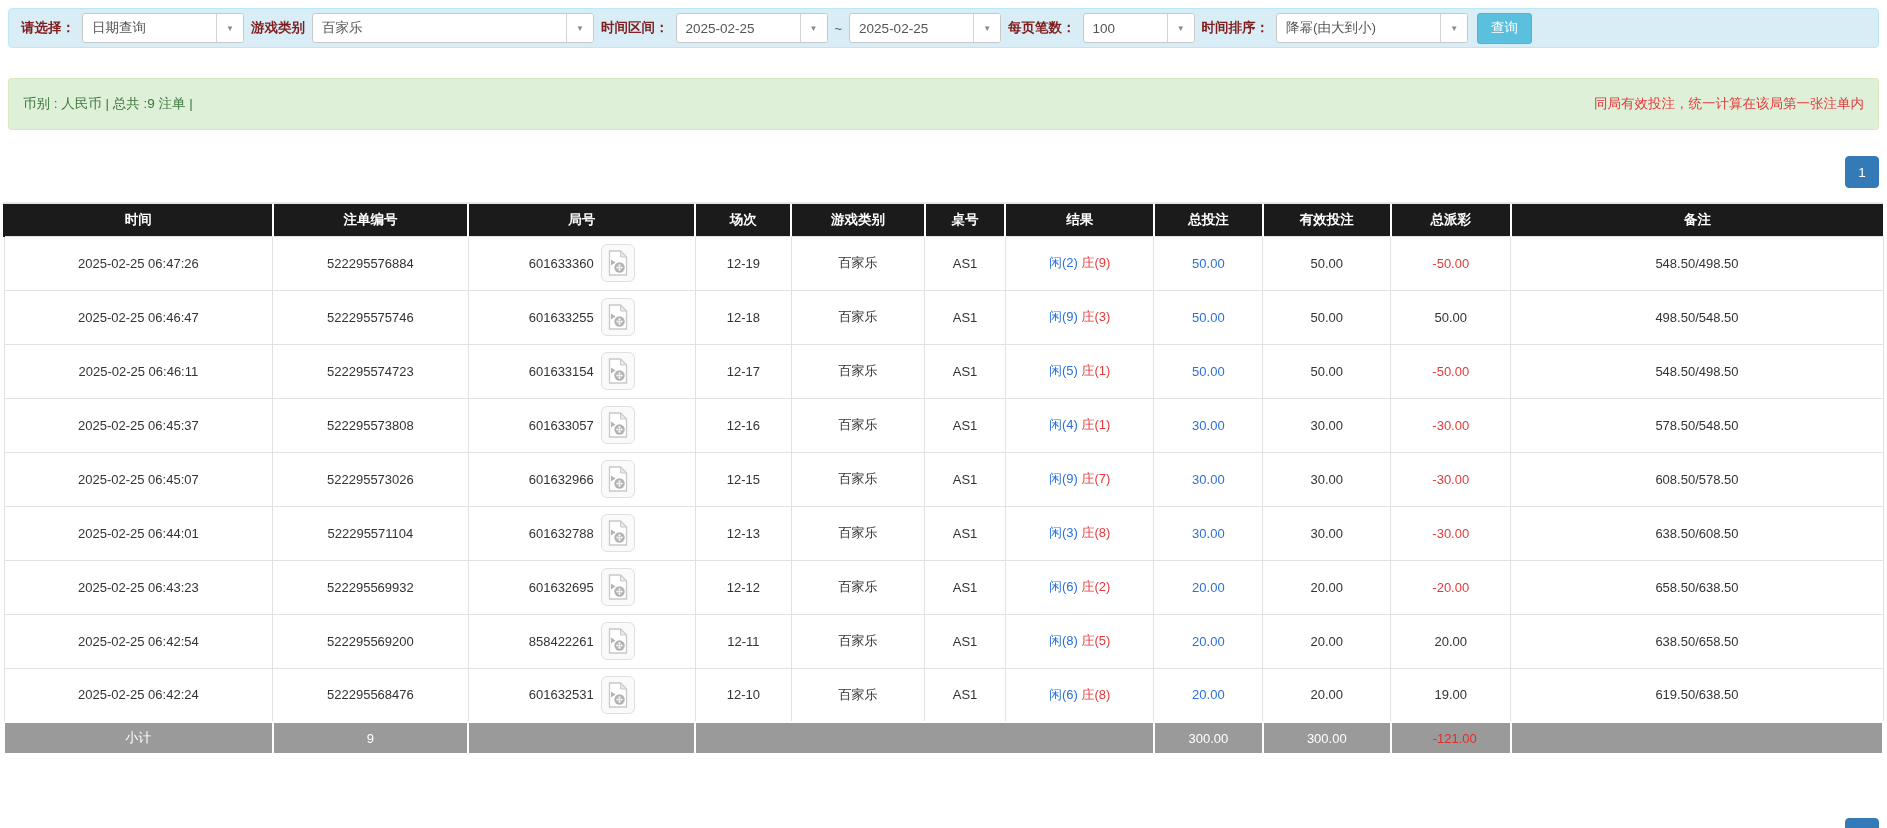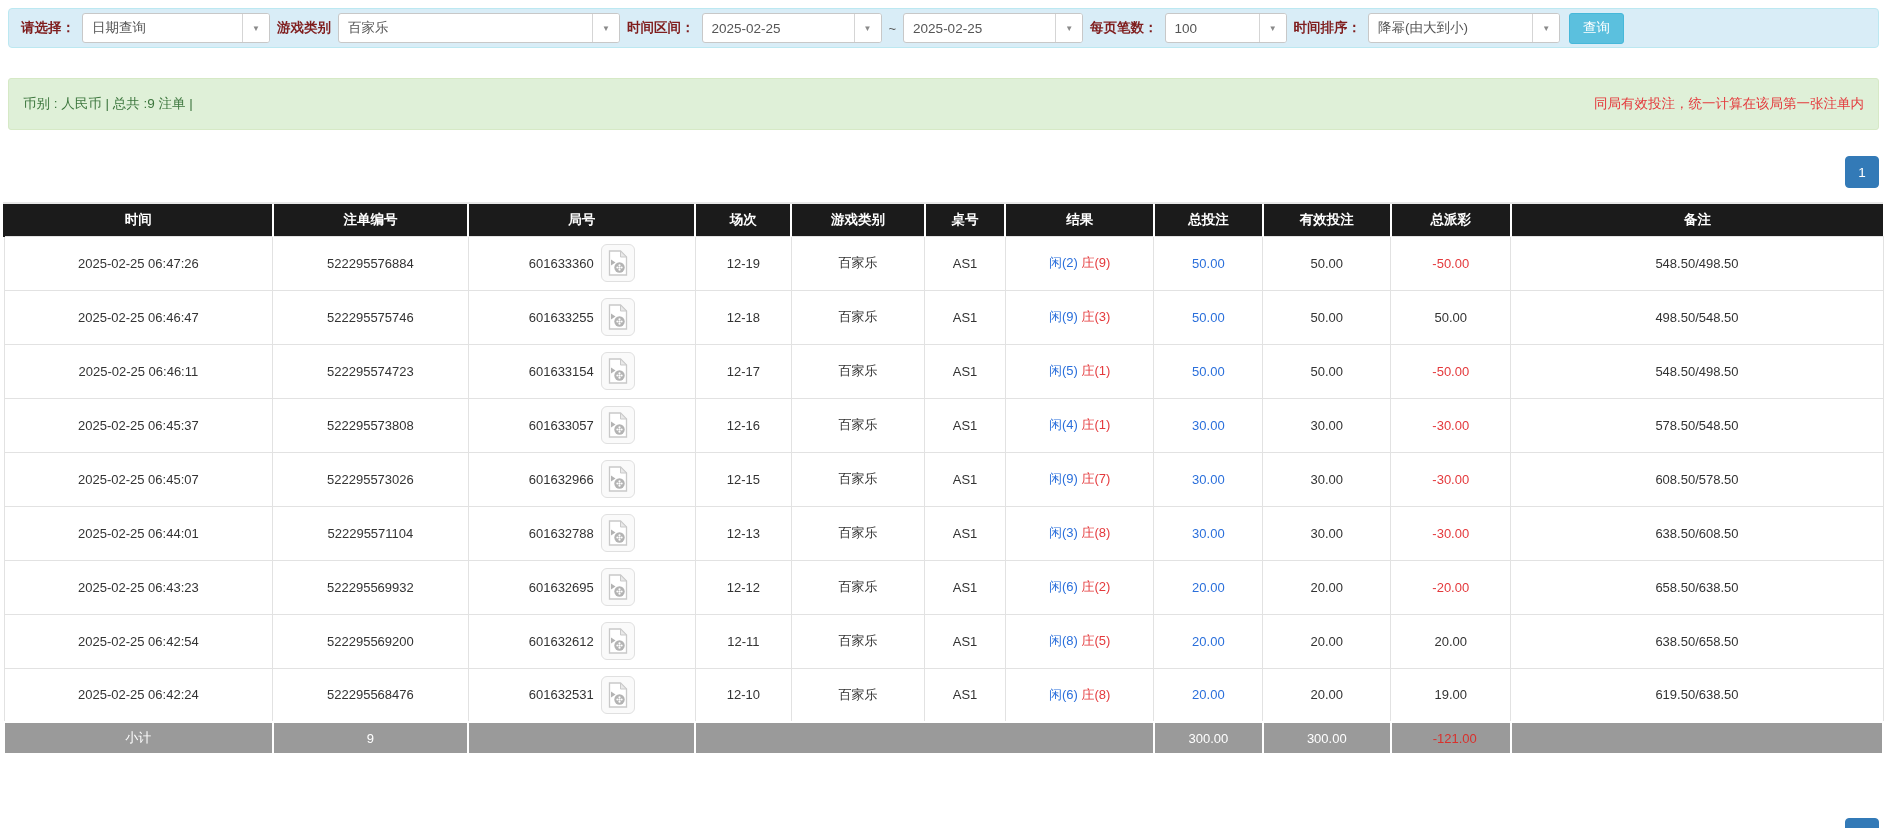--- a/index.html
+++ b/index.html
@@ -8,22 +8,22 @@
 
   
   .filter-bar { margin: 8px; height: 40px; background: #d9edf7; border: 1px solid #bce8f1;
     border-radius: 4px; display: flex; align-items: center; padding: 0 12px; gap: 7px; }
   .f-label { color: #7f1d1d; font-weight: bold; font-size: 13.5px; white-space: nowrap; }
   .combo { display: flex; align-items: stretch; background: #fff; border: 1px solid #c8c8c8;
     border-radius: 3px; height: 30px; overflow: hidden; }
   .combo .val { padding: 0 9px; display: flex; align-items: center; font-size: 13.5px; color: #555; flex: 1; }
   .combo .caret { width: 27px; border-left: 1px solid #d5d5d5; display: flex; align-items: center;
     justify-content: center; color: #8a8a8a; font-size: 8px; background: #fff; }
-  .w-select1 { width: 188px; } .w-select2 { width: 282px; } .w-date { width: 180px; }
-  .w-pp { width: 122px; } .w-sort { width: 192px; }
+  .w-select1 { width: 162px; } .w-select2 { width: 282px; } .w-date { width: 152px; }
+  .w-pp { width: 112px; } .w-sort { width: 192px; }
   .tilde { color: #555; font-size: 13px; }
   .btn-search { margin-left: 2px; background: #5bc0de; border: 1px solid #46b8da; color: #fff;
     border-radius: 3px; height: 31px; padding: 0 13px; font-size: 13.5px; cursor: pointer; }
 
   
   .summary-bar { margin: 30px 8px 0 8px; height: 52px; background: #dff0d8; border: 1px solid #d6e9c6;
     border-radius: 3px; display: flex; align-items: center; justify-content: space-between; padding: 14px 14px; gap: 16px; }
   .summary-left { color: #3c763d; font-size: 13.5px; }
   .summary-right { color: #e4393c; font-size: 13.5px; }
 
@@ -339,21 +339,21 @@
         <td class="blue">20.00</td>
         <td>20.00</td>
         <td class="red">-20.00</td>
         <td>658.50/638.50</td>
       </tr>
       <tr>
         <td>2025-02-25 06:42:54</td>
         <td>522295569200</td>
         <td>
           <span class="round-cell">
-            <span>601632612</span>
+            <span>858422261</span>
             <span class="video-btn">
               <svg width="22" height="26" viewBox="0 0 22 26">
                 <path d="M2.5 1 h11 l6 6 v18 h-17 z" fill="#ffffff" stroke="#c9c9c9" stroke-width="1.3"></path>
                 <path d="M13.5 1 l6 6 h-6 z" fill="#e9e9e9" stroke="#c9c9c9" stroke-width="1"></path>
                 <path d="M4 9.5 l4.5 3 -4.5 3 z" fill="#b3b3b3"></path>
                 <circle cx="12.5" cy="17.5" r="5.2" fill="#b3b3b3"></circle>
                 <circle cx="12.5" cy="15.3" r="1.1" fill="#ffffff"></circle>
                 <circle cx="10.4" cy="17.5" r="1.1" fill="#ffffff"></circle>
                 <circle cx="14.6" cy="17.5" r="1.1" fill="#ffffff"></circle>
                 <circle cx="12.5" cy="19.7" r="1.1" fill="#ffffff"></circle>

